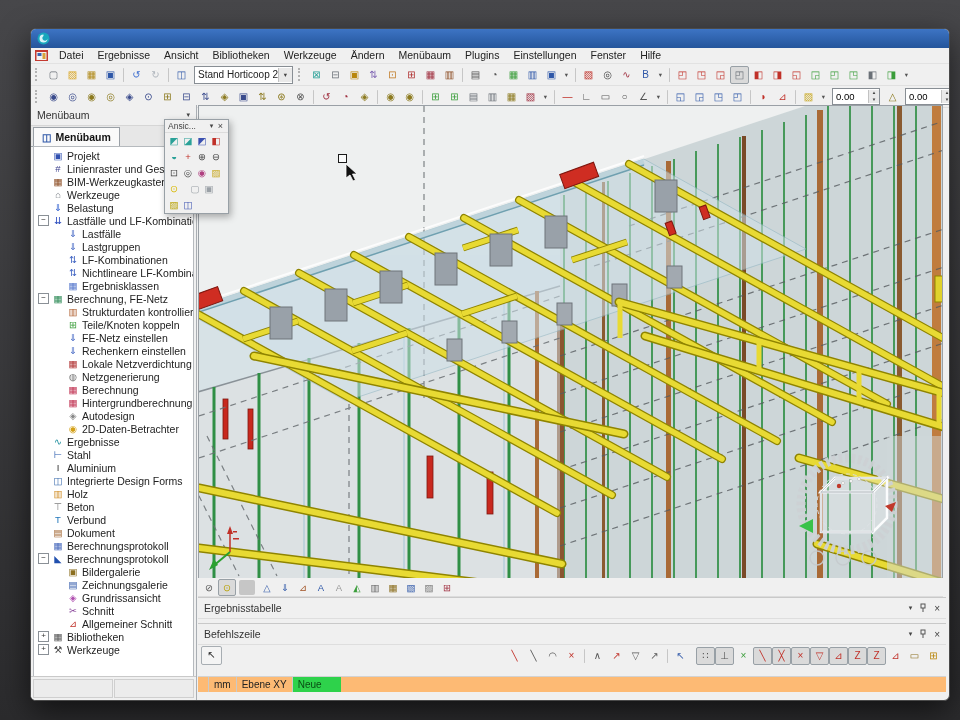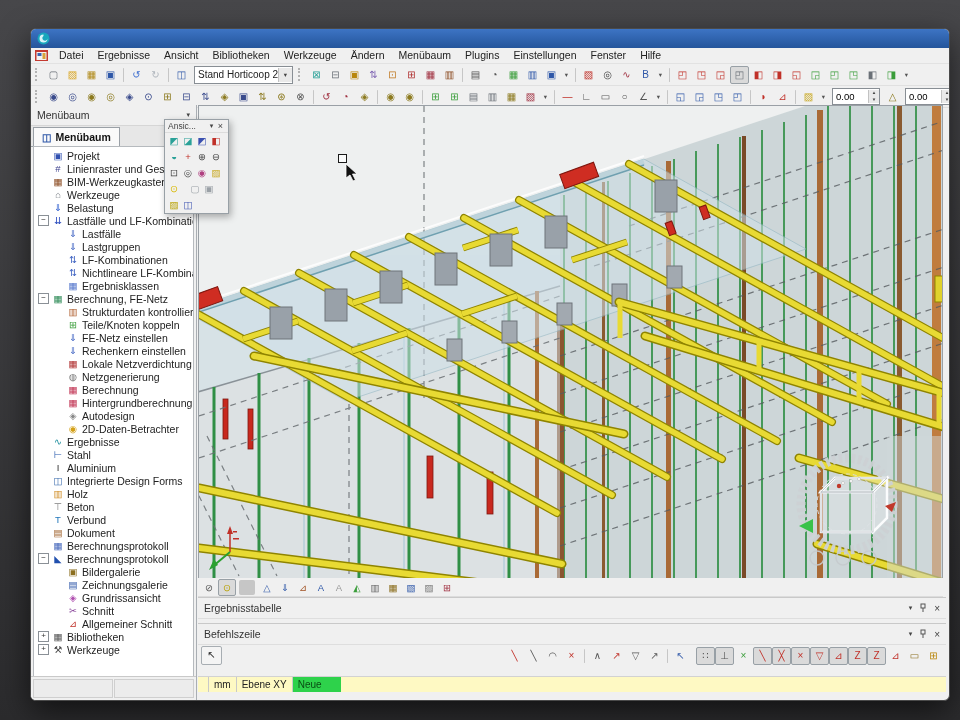--- a/index.html
+++ b/index.html
@@ -61,21 +61,21 @@
   .dockpanel{position:absolute;left:167px;right:3px;background:#f0f0f0;}
   .dock-head{height:20px;display:flex;align-items:center;font-size:10.5px;color:#333;padding:0 6px;border-top:1px solid #c9c9c9;border-bottom:1px solid #dedede;background:#f0f0f0;}
   .dock-btns{margin-left:auto;display:flex;align-items:center;gap:7px;color:#444;}
   .dock-btns .db-caret{font-size:7px;}
   .dock-btns .db-x{font-size:10px;}
   .cmd-row{height:21px;display:flex;align-items:center;padding:0 3px;}
   .ptr-btn{width:19px;height:17px;border:1px solid #a7adb2;background:#f4f4f4;font-size:10px;line-height:16px;text-align:center;color:#111;border-radius:2px;flex:none;}
   .cmd-row .icons{margin-left:auto;}
   .cmd-input{height:14px;margin:1px 3px 0 3px;background:#fff;border:1px solid #7a8086;font-size:10.5px;color:#111;padding:0 3px;display:flex;align-items:center;}
   
-  .statusbar{position:absolute;left:167px;right:3px;bottom:8px;height:15px;background:#fef9c3;border-top:1px solid #d2d2d2;display:flex;align-items:stretch;font-size:10px;color:#222;}
+  .statusbar{position:absolute;left:167px;right:3px;bottom:8px;height:15px;background:#fdba74;border-top:1px solid #d2d2d2;display:flex;align-items:stretch;font-size:10px;color:#222;}
   .scell{display:flex;align-items:center;padding:0 5px;border-right:1px solid #c9c9c9;}
   .scell.first{width:10px;padding:0;}
   .scell.grow{flex:1;border-right:none;}
   .scell.green{background:#2ed24b;color:#0a4d14;border-right:none;width:38px;font-size:10px;}
   .pin-ico{display:inline-block;}
   
   .cursor{position:absolute;left:307px;top:125px;z-index:40;pointer-events:none;}
   .snapbox{position:absolute;left:0;top:0;width:7px;height:7px;border:1.5px solid #1a1a1a;background:rgba(255,255,255,.7);}
   .cursor svg{position:absolute;left:7px;top:9px;}
 </style>

